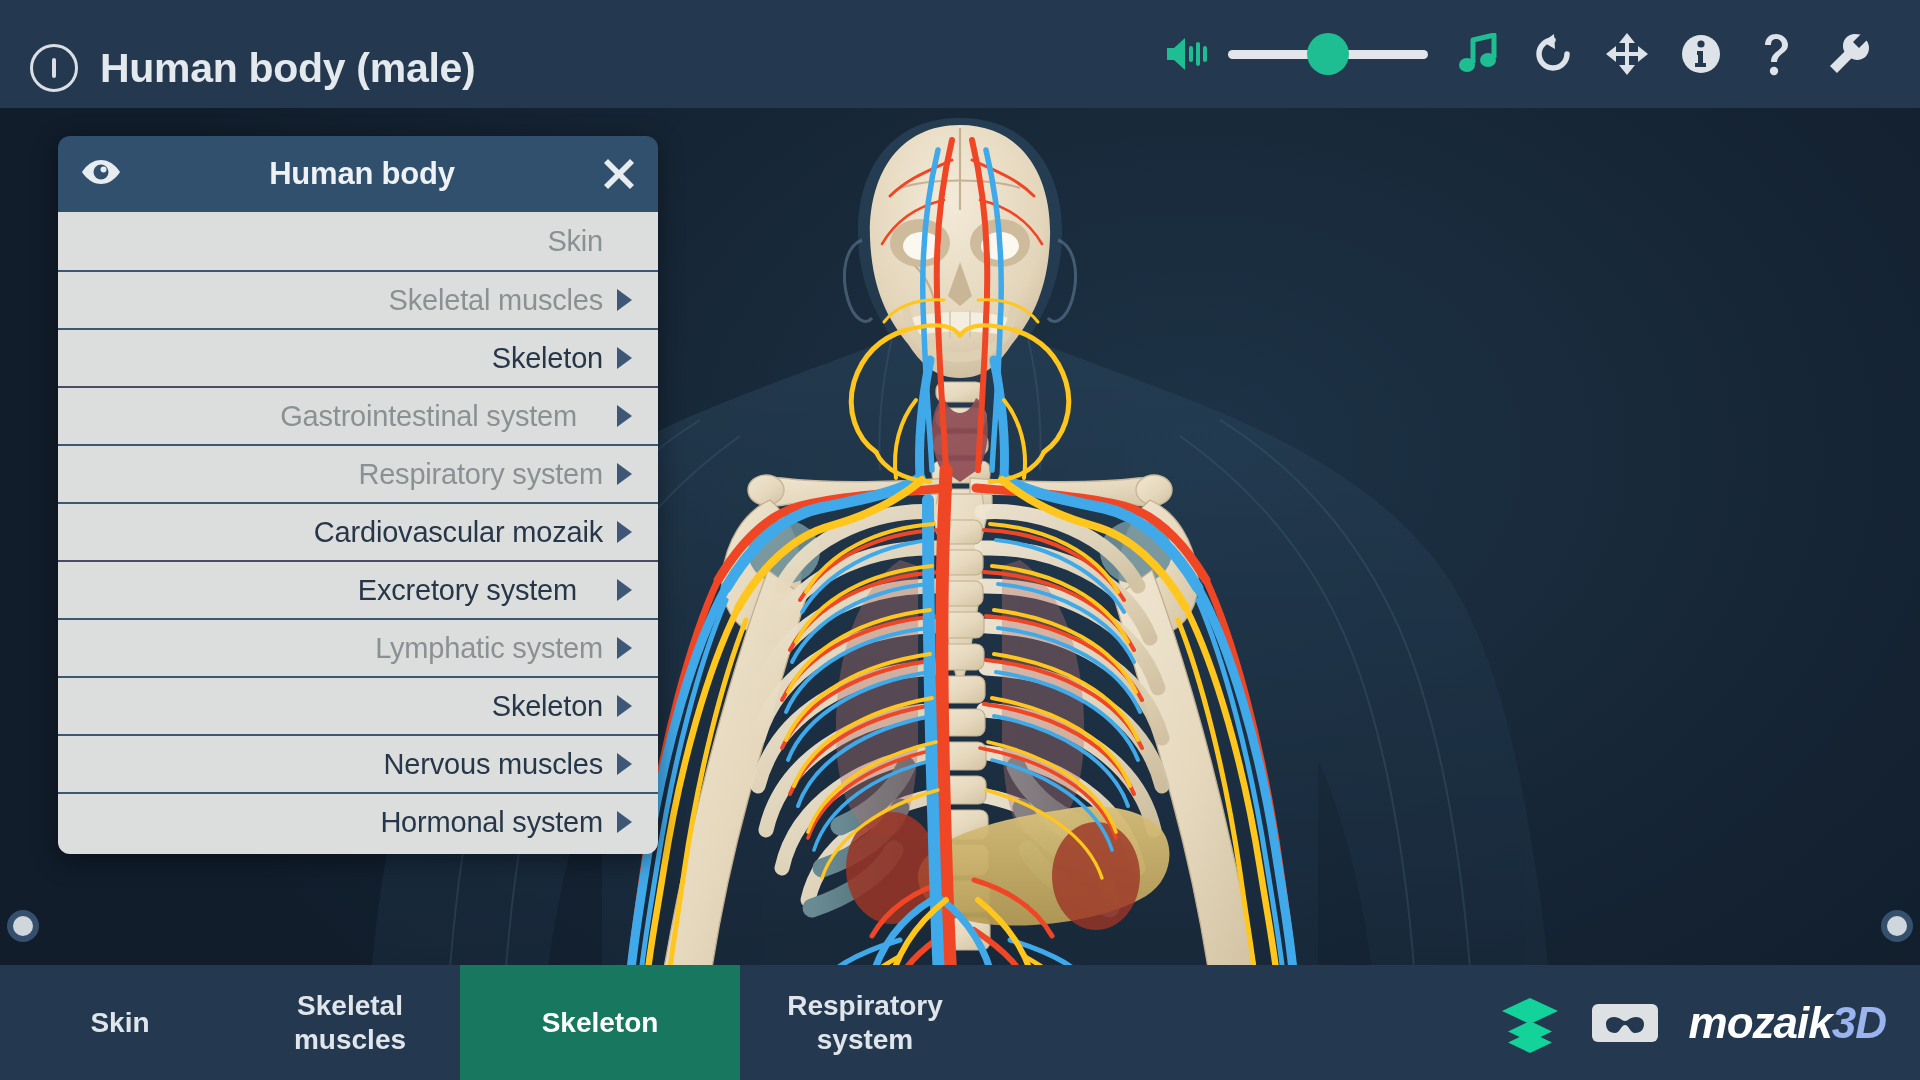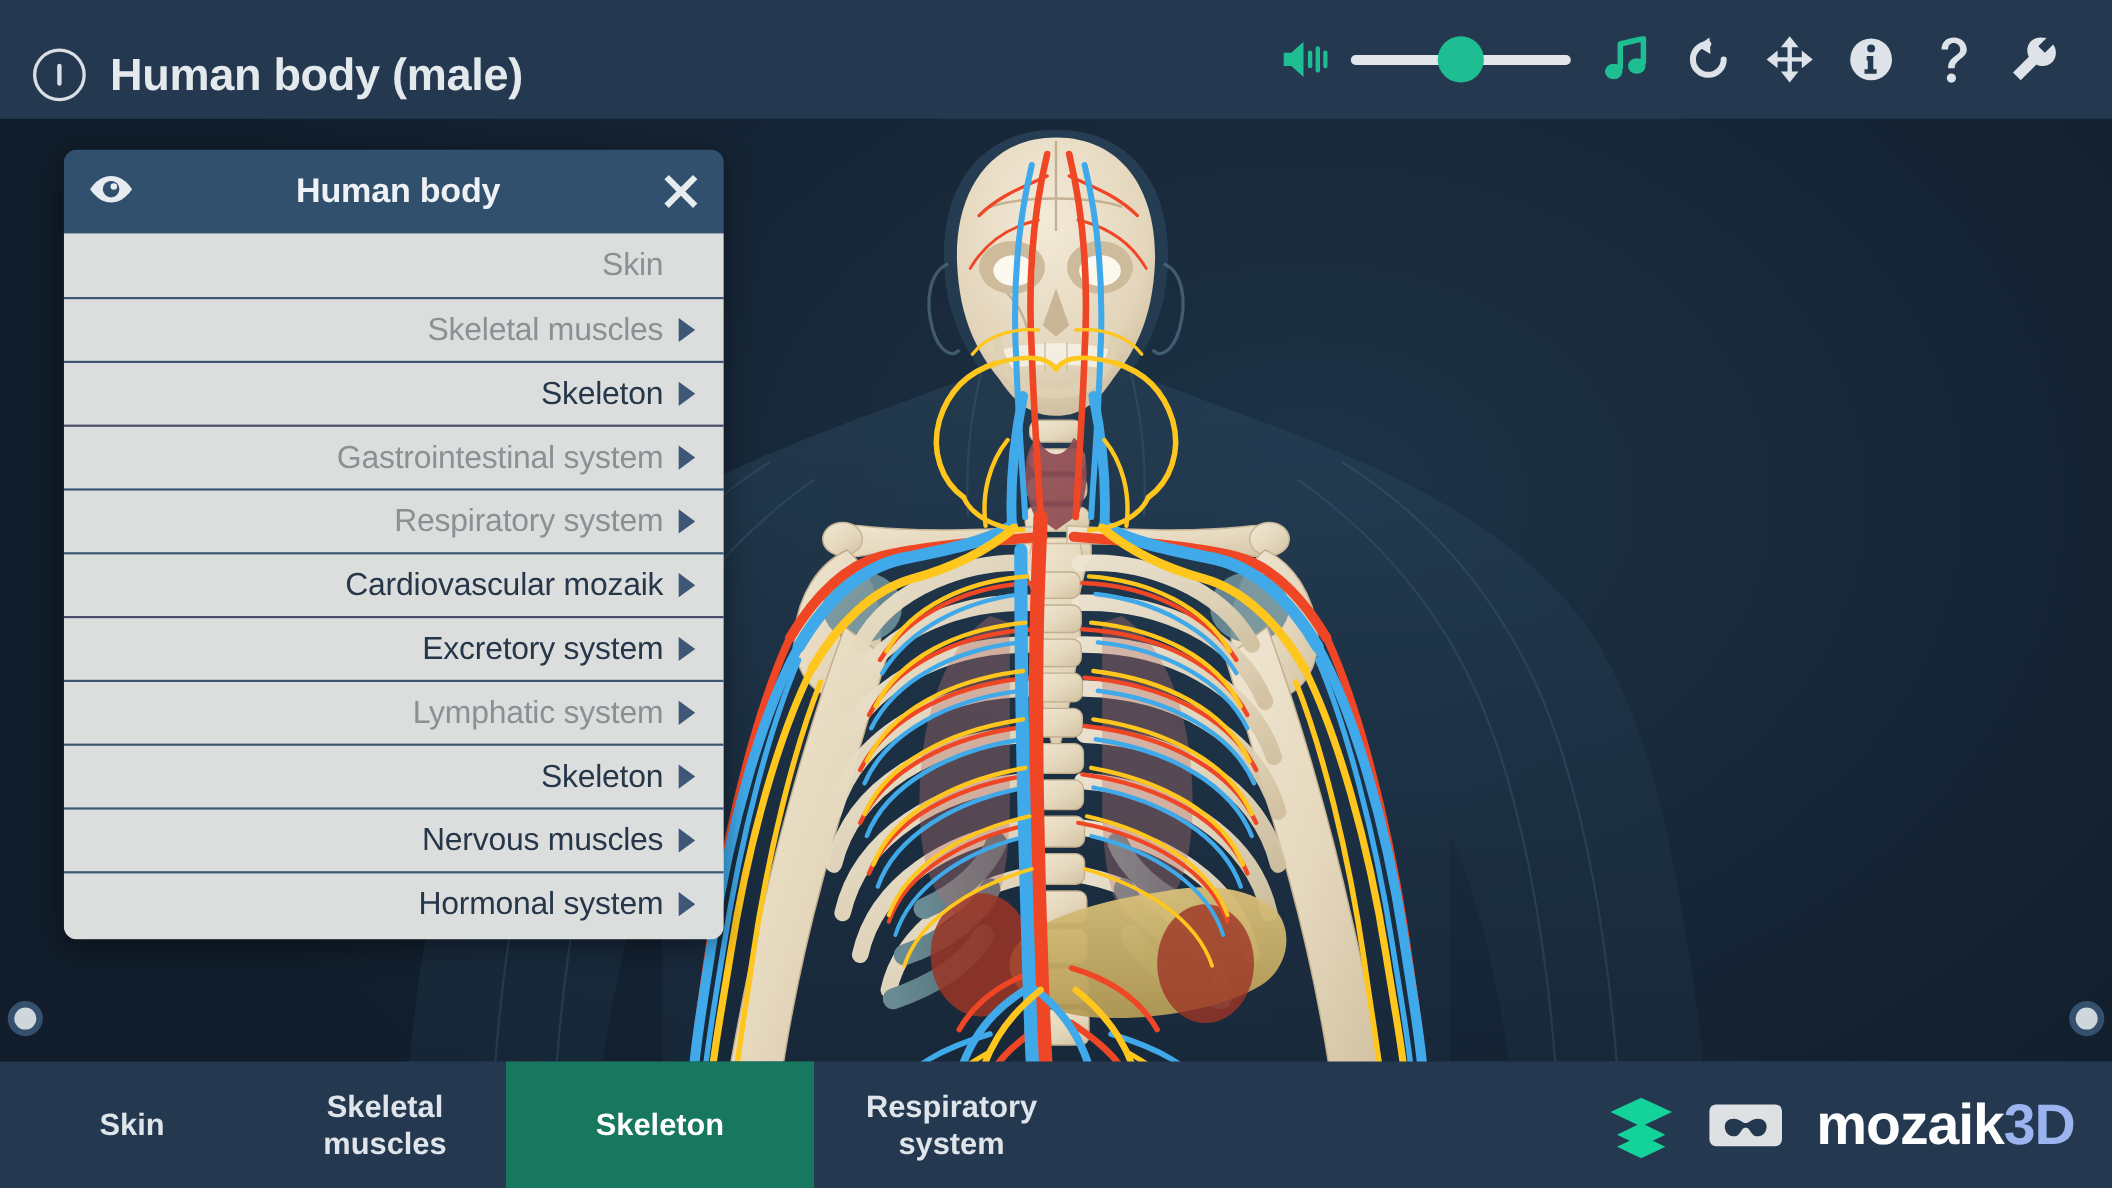--- a/index.html
+++ b/index.html
@@ -72,21 +72,21 @@
   .panel-close { flex:0 0 auto; cursor:pointer; display:flex; }
 
   .menu { background:#dcdedd; padding:0 0 4px 0; }
   .menu-item {
     height:58px; display:flex; align-items:center;
     padding:0 26px 0 18px;
     border-top:2px solid #3d5772;
     position:relative; cursor:pointer;
   }
   .menu-item:first-child { border-top:none; }
-  .menu-item.sep-light { border-top-color:#4c4a6b; }
+  .menu-item.sep-light { border-top-color:#4c4a6b;gap:26px; }
   .menu-label {
     flex:1; text-align:right; font-size:29px; letter-spacing:-.2px;
     padding-right:14px; white-space:nowrap;
   }
   .menu-item.enabled .menu-label { color:#27374a; }
   .menu-item.disabled .menu-label { color:#8b9094; }
   .arrow {
     width:0;height:0; flex:0 0 auto;
     border-top:11px solid transparent;
     border-bottom:11px solid transparent;
@@ -112,21 +112,21 @@
     text-align:center; color:#dfe5ea; font-size:28px; font-weight:bold;
     line-height:1.18; padding:0 14px; cursor:pointer;
   }
   .tab.active { background:#18775f; color:#ffffff; }
 
   .brand {
     margin-left:auto; display:flex; align-items:center;
     background:#24394f; padding-right:34px; gap:30px;
   }
   .brand-icon { display:flex; align-items:center; cursor:pointer; }
-  .brand-text { font-size:52px; font-weight:bold; letter-spacing:-1px; white-space:nowrap; }
+  .brand-text { font-size:44px; font-weight:bold; font-style:italic; letter-spacing:-1px; white-space:nowrap; }
   .brand-text .w { color:#ffffff; }
   .brand-text .b { color:#9bb4f0; }
 
   
   .model { position:absolute; left:0; top:0; width:1920px; height:1080px; z-index:10; pointer-events:none; }
 </style>
 </head>
 <body>
 
 <div id="app">

